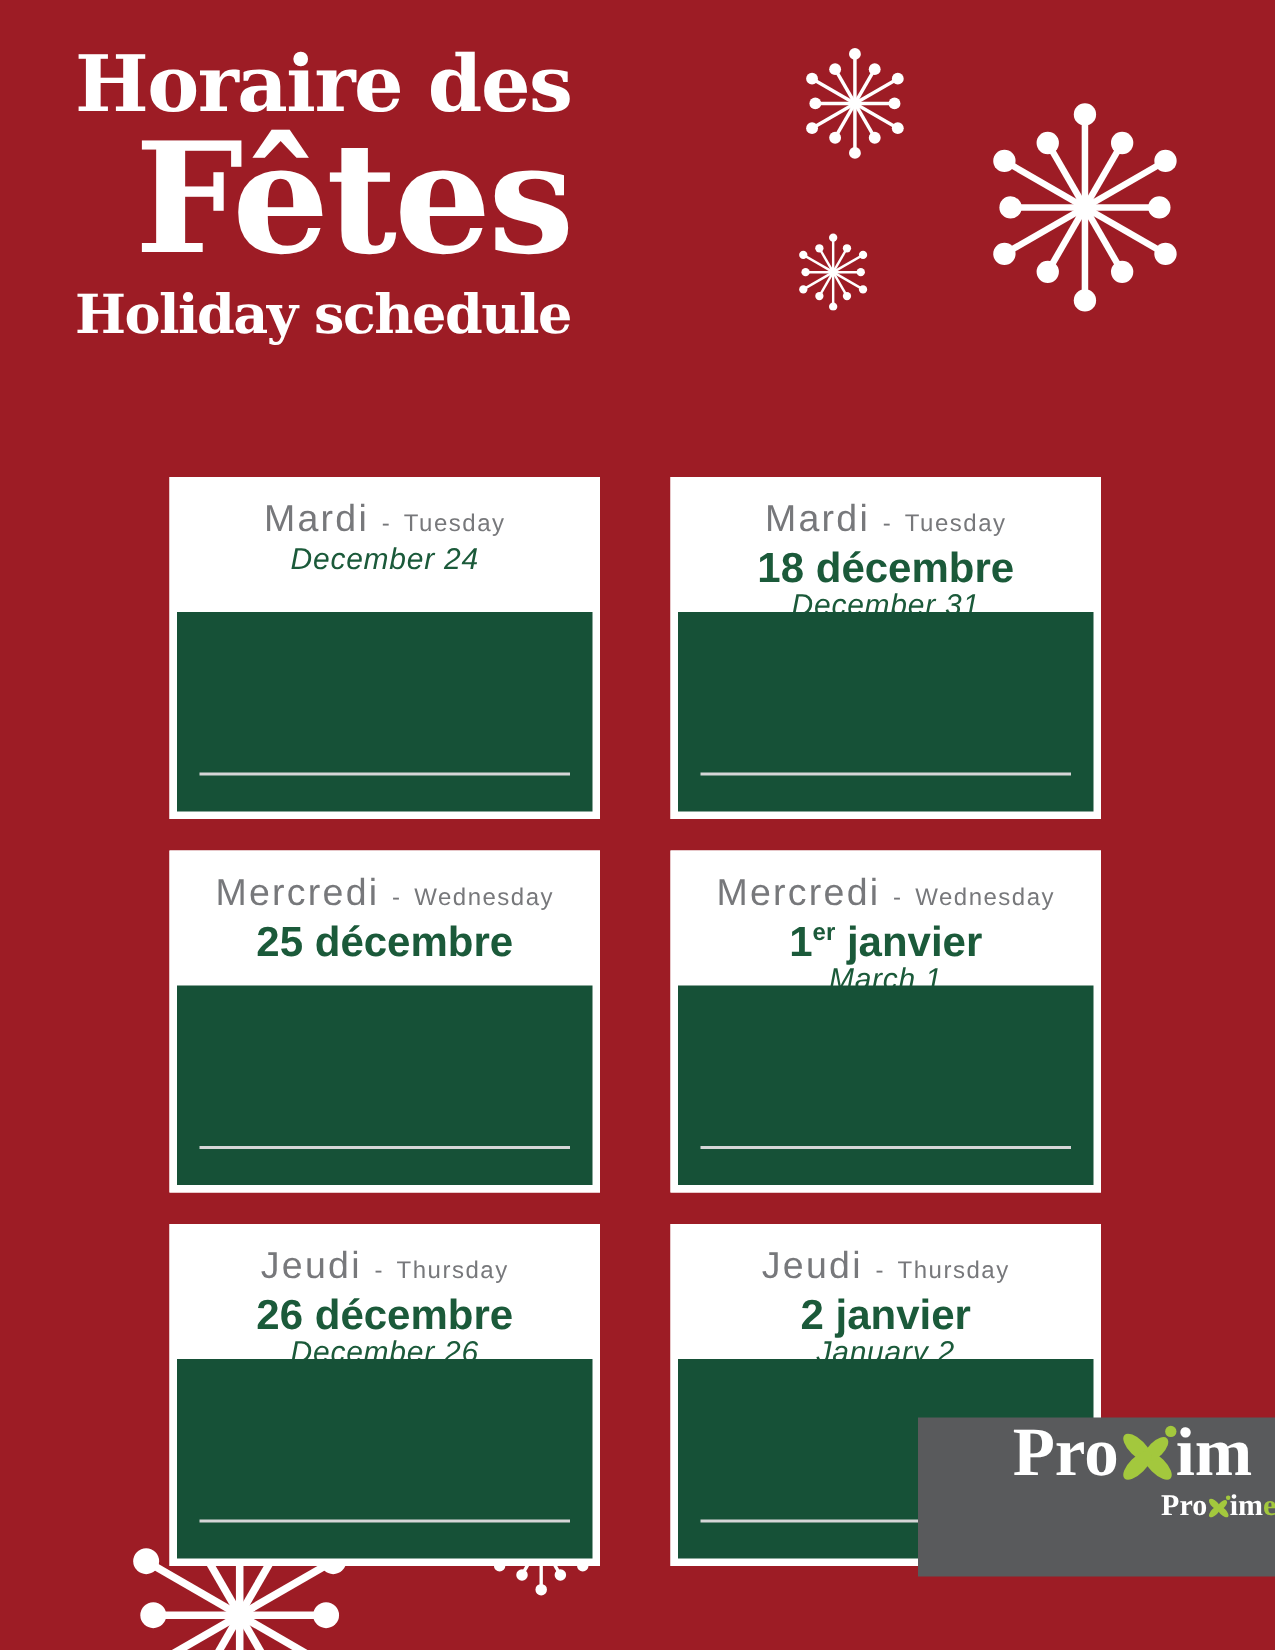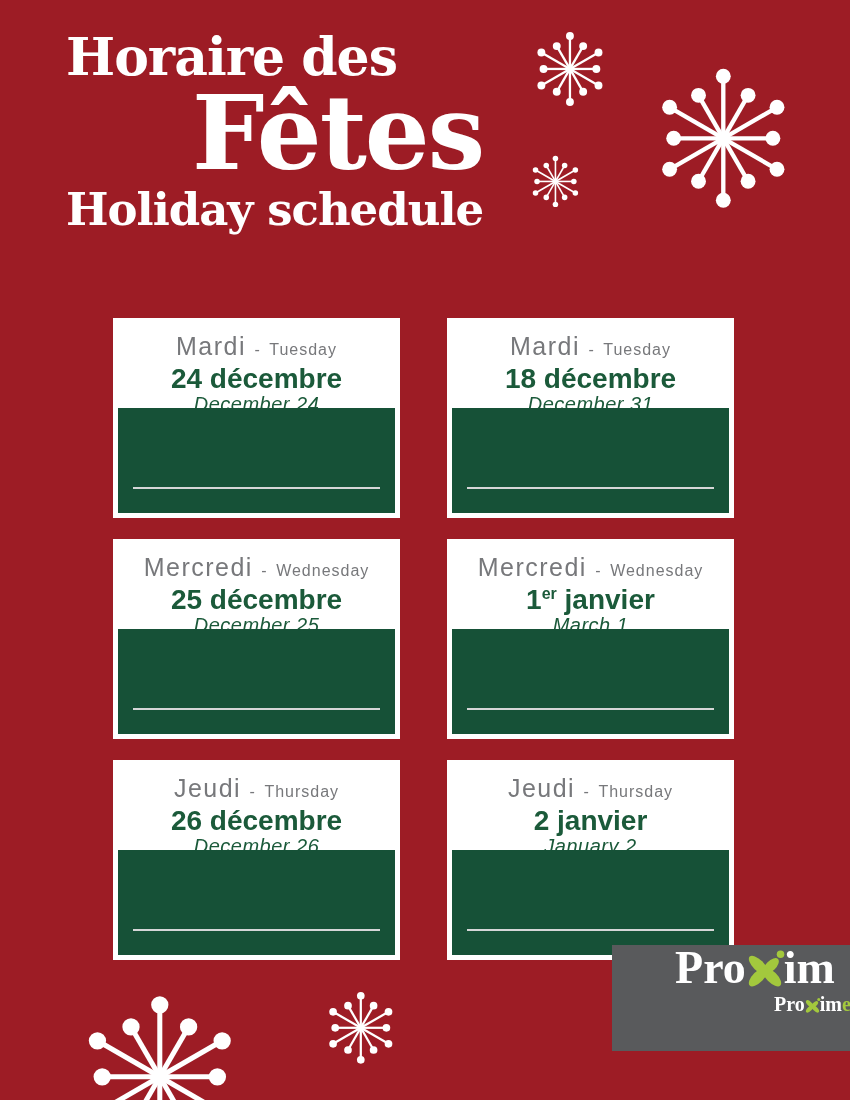--- a/index.html
+++ b/index.html
@@ -9,36 +9,35 @@
     background:var(--background,#9d1c25);
     overflow:hidden;
     font-family:"Liberation Sans",sans-serif;
   }
   
   .title{
     position:absolute;left:50px;top:28px;
     color:var(--white,#ffffff);
     font-family:"DejaVu Serif",serif;
     font-weight:bold;
-    margin-left:16px;
   }
   .title-line1{font-size:52px;line-height:58px;letter-spacing:-1px;}
   .title-line2{font-size:102px;line-height:94px;letter-spacing:-2px;text-align:right;}
-  .title-line3{font-size:45px;line-height:42px;margin-top:9px;letter-spacing:-1px;}
+  .title-line3{font-size:36px;line-height:42px;margin-top:9px;letter-spacing:-1px;}
   
   #decor{position:absolute;left:0;top:0;width:100%;height:100%;pointer-events:none;}
   
   #cards-grid{
     position:absolute;left:113px;top:318px;
     display:grid;
     grid-template-columns:287px 287px;
     column-gap:47px;row-gap:21px;
   }
   .card{
-    width:287px;height:200px;box-sizing:border-box;
+    width:287px;height:228px;box-sizing:border-box;
     border:5px solid var(--white,#fff);
     background:var(--white,#fff);
     display:flex;flex-direction:column;
   }
   .card-header{
     height:85px;flex:none;box-sizing:border-box;
     text-align:center;padding-top:11px;
     background:var(--white,#fff);
   }
   .day-line{
@@ -229,21 +228,20 @@
   <div class="title">
     <div class="title-line1">Horaire des</div>
     <div class="title-line2">Fêtes</div>
     <div class="title-line3">Holiday schedule</div>
   </div>
 
   <div id="cards-grid">
     <div class="card">
       <div class="card-header">
         <div class="day-line"><span class="day-fr">Mardi</span> <span class="day-sep">-</span> <span class="day-en">Tuesday</span></div>
-        <div class="date-fr"><span class="d-main">24 décembre</span><sup class="d-sup"></sup><span class="d-rest"></span></div>
         <div class="date-en">December 24</div>
       </div>
       <div class="card-body">
         <div class="write-line"></div>
       </div>
     </div>
 
     <div class="card">
       <div class="card-header">
         <div class="day-line"><span class="day-fr">Mardi</span> <span class="day-sep">-</span> <span class="day-en">Tuesday</span></div>
@@ -252,21 +250,20 @@
       </div>
       <div class="card-body">
         <div class="write-line"></div>
       </div>
     </div>
 
     <div class="card">
       <div class="card-header">
         <div class="day-line"><span class="day-fr">Mercredi</span> <span class="day-sep">-</span> <span class="day-en">Wednesday</span></div>
         <div class="date-fr"><span class="d-main">25 décembre</span><sup class="d-sup"></sup><span class="d-rest"></span></div>
-        <div class="date-en">December 25</div>
       </div>
       <div class="card-body">
         <div class="write-line"></div>
       </div>
     </div>
 
     <div class="card">
       <div class="card-header">
         <div class="day-line"><span class="day-fr">Mercredi</span> <span class="day-sep">-</span> <span class="day-en">Wednesday</span></div>
         <div class="date-fr"><span class="d-main">1</span><sup class="d-sup">er</sup><span class="d-rest"> janvier</span></div>

